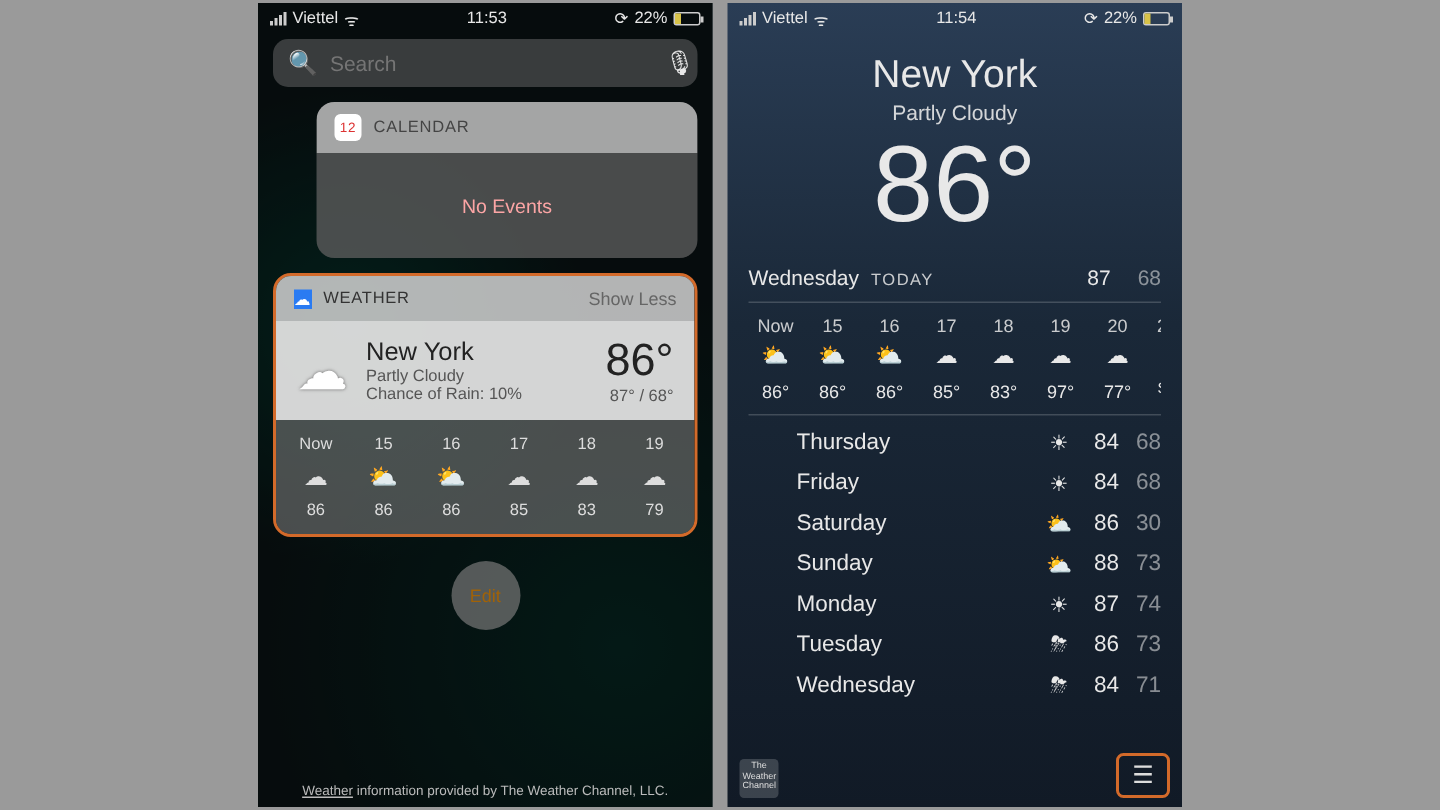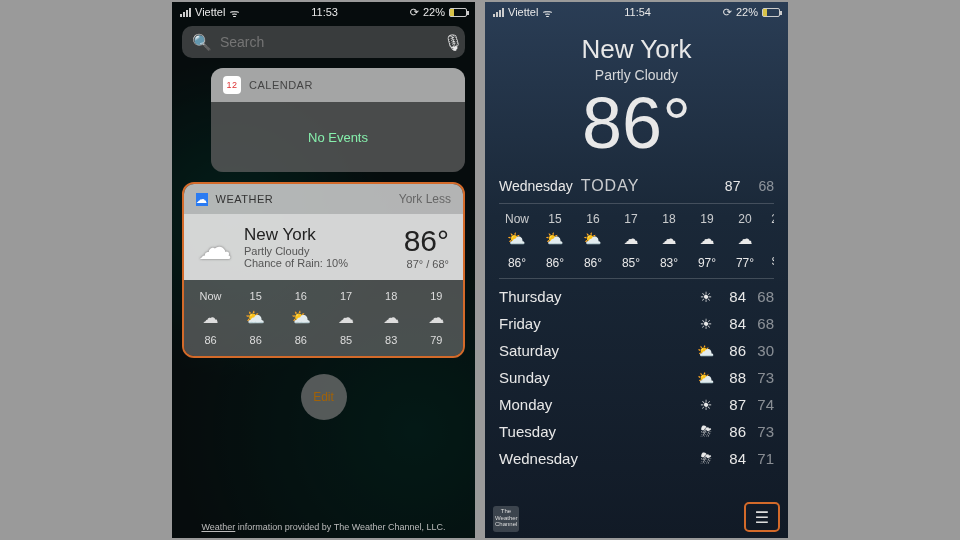--- a/index.html
+++ b/index.html
@@ -14,21 +14,21 @@
   .sb-batt { width:18px; height:9px; border:1px solid #ccc; border-radius:2px; position:relative; }
   .sb-batt::after { content:""; position:absolute; right:-3px; top:2px; width:2px; height:4px; background:#ccc; }
   .sb-batt i { display:block; height:100%; width:22%; background:#d8c349; }
   .left-content { position:relative; z-index:2; padding: 4px 10px 0; }
   .search { background: rgba(120,120,120,.45); border-radius: 10px; height:32px; display:flex; align-items:center; padding:0 10px; gap:8px; }
   .search input { flex:1; background:transparent; border:none; color:#ddd; font-size:14px; outline:none; }
   .mic { width:12px; }
   .widget { background: rgba(100,100,100,.55); border-radius:12px; margin-top:10px; overflow:hidden;margin-left:29px; }
   .widget-head { display:flex; align-items:center; gap:8px; padding:8px 12px; font-size:11px; letter-spacing:.5px; text-transform:uppercase; color:#444; background: rgba(200,200,200,.75); }
   .widget-head .icon-sq { width:18px; height:18px; background:#fff; border-radius:4px; display:flex; align-items:center; justify-content:center; font-size:9px; color:#d33; }
-  .cal-body { height:70px; display:flex; align-items:center; justify-content:center; color:#86efac; font-size:13px; background: rgba(90,90,90,.5);}
+  .cal-body { height:70px; display:flex; align-items:center; justify-content:center; color:#fca5a5; font-size:13px; background: rgba(90,90,90,.5);}
   .weather-widget { border:2px solid #d36a2a; border-radius:12px; margin-top:10px; overflow:hidden; }
   .w-head { display:flex; align-items:center; justify-content:space-between; padding:8px 12px; background: rgba(210,210,210,.85); color:#333; font-size:11px; }
   .w-head-left { display:flex; align-items:center; gap:8px; text-transform:uppercase; letter-spacing:.5px; }
   .w-head-left .icon-sq { background:#2a7bf2; color:#fff; font-size:11px; }
   .showless { color:#666; font-size:12px; }
   .w-main { background: rgba(230,230,230,.92); padding:10px 14px; display:flex; align-items:center; gap:12px; color:#222; }
   .w-main .bigicon { font-size:34px; color:#fff; text-shadow:0 0 2px #888; filter: drop-shadow(0 0 1px #aaa); }
   .w-info { flex:1; }
   .w-city { font-size:17px; font-weight:500; }
   .w-cond, .w-rain { font-size:11px; color:#555; }
@@ -45,28 +45,28 @@
   .credit u { text-decoration: underline; }
 
   
   .r-content { position:relative; z-index:2; padding:6px 14px 0; color:#e8e8e8; }
   .r-title { text-align:center; margin-top:6px; }
   .r-city { font-size:26px; font-weight:400; }
   .r-cond { font-size:14px; opacity:.9; margin-top:2px;}
   .r-temp { font-size:72px; font-weight:200; line-height:1; margin-top:4px; }
   .r-today { display:flex; align-items:center; justify-content:space-between; margin-top:18px; font-size:14px; border-bottom:1px solid rgba(255,255,255,.18); padding-bottom:8px;}
   .r-today-left { display:flex; gap:8px; align-items:baseline; }
-  .r-today-left .lbl { font-size:16px; letter-spacing:1px; opacity:.85; }
+  .r-today-left .lbl { font-size:11px; letter-spacing:1px; opacity:.85; }
   .r-hourly-row { display:flex; overflow:hidden; border-bottom:1px solid rgba(255,255,255,.18); padding:8px 0; gap:2px;}
   .rh { width:36px; flex:0 0 36px; text-align:center; font-size:12px; }
   .rh .t { opacity:.85; }
   .rh .ic { height:22px; font-size:15px; margin:4px 0; }
   .rh .tmp { }
   .rh.last .tmp { font-size:10px; }
-  .r-daily { margin-top:4px; }
+  .r-daily { margin-top:4px;margin-left:32px; }
   .rd { display:flex; align-items:center; justify-content:space-between; font-size:15px; padding:5px 0; }
   .rd .ic { width:24px; text-align:center; font-size:14px; }
   .rd .hi { width:28px; text-align:right; }
   .rd .lo { width:28px; text-align:right; opacity:.55; }
   .r-footer { position:absolute; bottom:6px; left:8px; right:8px; display:flex; justify-content:space-between; align-items:flex-end; }
   .twc { width:26px; height:26px; background: rgba(255,255,255,.18); border-radius:3px; font-size:6px; line-height:1.1; padding:2px; color:#ddd; text-align:center; }
   .list-btn { width:36px; height:30px; border:2px solid #d36a2a; border-radius:5px; display:flex; align-items:center; justify-content:center; color:#ddd; font-size:16px; }
   .sig-bars { display:inline-flex; align-items:flex-end; gap:1px; height:9px;}
   .sig-bars i { width:2px; background:#ccc; }
   .sig-bars i:nth-child(1){height:3px}.sig-bars i:nth-child(2){height:5px}.sig-bars i:nth-child(3){height:7px}.sig-bars i:nth-child(4){height:9px}
@@ -113,21 +113,21 @@
         </div>
         <div class="cal-body">No Events</div>
       </div>
 
       <div class="weather-widget">
         <div class="w-head">
           <div class="w-head-left">
             <span class="icon-sq">☁︎</span>
             <span>WEATHER</span>
           </div>
-          <span class="showless">York Less</span>
+          <span class="showless">Show Less</span>
         </div>
         <div class="w-main">
           <div class="bigicon">☁︎</div>
           <div class="w-info">
             <div class="w-city">New York</div>
             <div class="w-cond">Partly Cloudy</div>
             <div class="w-rain">Chance of Rain: 10%</div>
           </div>
           <div class="w-temp">
             <div class="w-big">86°</div>

